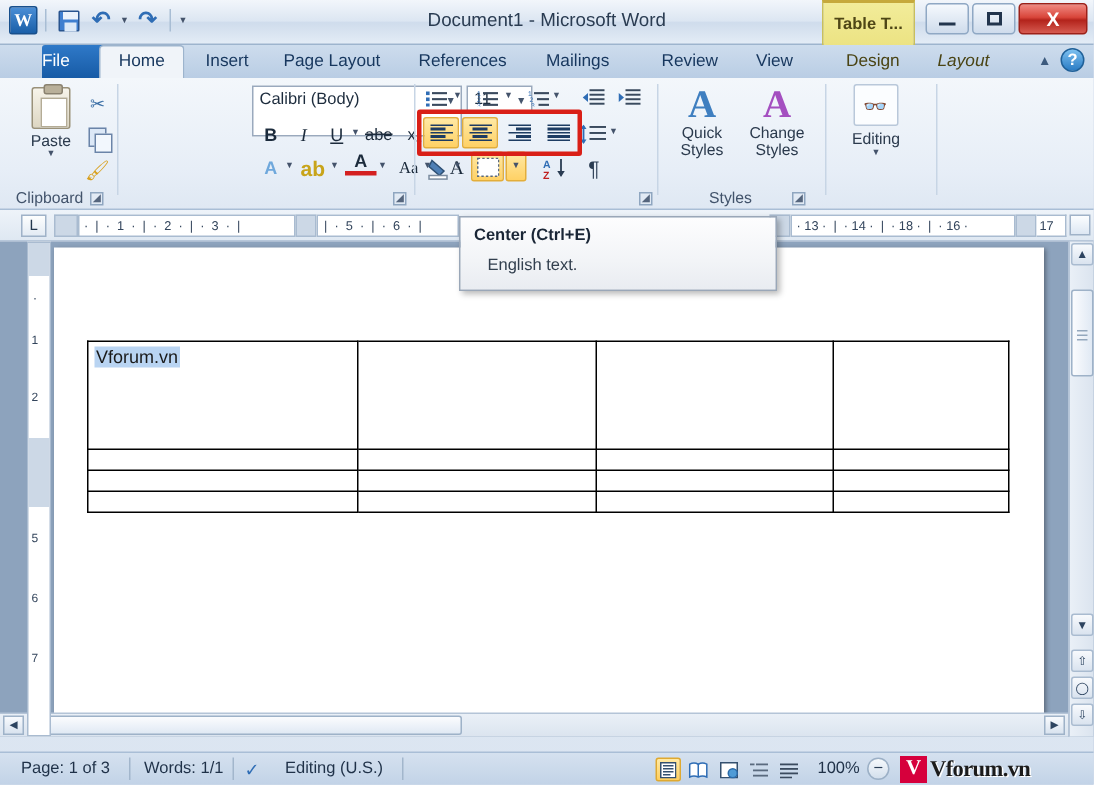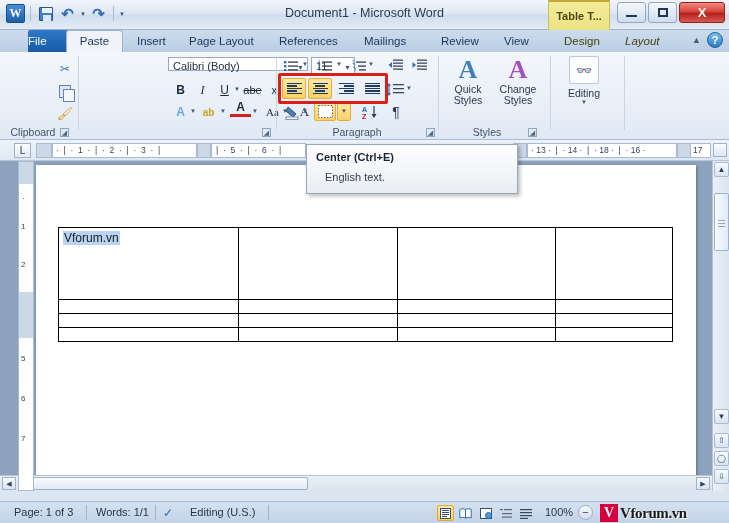--- a/index.html
+++ b/index.html
@@ -131,21 +131,21 @@
   .paste-lbl { font-size:10.5px;color:#2b3a4d;margin-top:2px;}
   .mini { position:absolute; width:20px;height:18px; display:flex;align-items:center;justify-content:center;}
   .scissor{font-size:12px;color:#3a6ea5;}
   .copyic{width:12px;height:13px;border:1px solid #6b84a8;background:#dce8f7;position:relative;}
   .copyic:after{content:"";position:absolute;left:3px;top:3px;width:10px;height:11px;
     border:1px solid #6b84a8;background:#f2f7fd;}
   .brush{font-size:13px;color:#d8a01e;}
 
   
   .fontname {
-    position:absolute; left:88px; top:5px; width:140px; height:14px;
+    position:absolute; left:88px; top:5px; width:140px; height:34px;
     background:#fff;border:1px solid #9aa9bd;font-size:11px;color:#1c2b3c;
     padding:2px 0 0 4px;
   }
   .fontsize {
     position:absolute; left:231px; top:5px; width:44px; height:19px;
     background:#fff;border:1px solid #9aa9bd;font-size:11px;color:#1c2b3c;
     padding:2px 0 0 4px;
   }
   .cbarr { position:absolute; right:3px; top:6px; font-size:7px;color:#46566d; }
   .fbtn {
@@ -330,38 +330,43 @@
       <div class="wb">
           <span class="maxsym"></span>
         </div>
       <div class="wb close">X</div>
     </div>
   </div>
 
   <div class="ctx-band"></div>
   <div class="tabstrip">
     <div class="tab file" style="left:4px;width:57px;">File</div>
-    <div class="tab active" style="left:66px;width:57px;text-align:center;padding:0;">Paste</div>
+    <div class="tab active" style="left:66px;width:57px;text-align:center;padding:0;">Home</div>
     <div class="tab" style="left:128px;">Insert</div>
     <div class="tab" style="left:270px;">References</div>
     <div class="tab" style="left:180px;">Page Layout</div>
     <div class="tab" style="left:355px;">Mailings</div>
     <div class="tab" style="left:432px;">Review</div>
     <div class="tab" style="left:495px;">View</div>
     <div class="tab ctx" style="left:555px;">Design</div>
     <div class="tab ctx" style="left:616px;font-style:italic;">Layout</div>
     <div class="helpicons">
       <span class="chev">▲</span>
       <span class="qmark">?</span>
     </div>
   </div>
 
   <div class="ribbon">
 
     <div class="group" style="left:0;width:78px;">
+      <div class="paste-btn">
+        <div class="clipicon"></div>
+        <div class="paste-lbl">Paste</div>
+        <span class="tinyarr">▼</span>
+      </div>
       <div class="mini" style="left:55px;top:8px;">
           <span class="scissor">✂</span>
         </div>
       <div class="mini" style="left:55px;top:30px;">
           <span class="copyic"></span>
         </div>
       <div class="mini" style="left:55px;top:52px;">
           <span class="brush">🖌</span>
         </div>
       <div class="glabel" style="left:-6px;">Clipboard</div>
@@ -383,21 +388,21 @@
       <div class="fbtn" style="left:112px;top:28px;font-style:italic;font-family:'Liberation Serif',serif;">I</div>
       <div class="fbtn" style="left:134px;top:28px;text-decoration:underline;">U</div>
       <span class="tinyarr" style="position:absolute;left:154px;top:34px;">▼</span>
       <div class="fbtn" style="left:162px;top:28px;text-decoration:line-through;font-size:11px;">abe</div>
       <div class="fbtn" style="left:186px;top:28px;font-size:11px;">x₂</div>
       <div class="fbtn" style="left:208px;top:28px;font-size:11px;">x²</div>
       <div class="fbtn" style="left:236px;top:28px;font-size:11px;color:#4a6party;color:#46617f;">✖</div>
 
       <div class="fbtn" style="left:90px;top:50px;color:#6fa8dc;font-weight:bold;">A</div>
       <span class="tinyarr" style="position:absolute;left:110px;top:56px;">▼</span>
-      <div class="fbtn" style="left:118px;top:50px;font-size:10px;color:#c8a41a;font-weight:bold;">ab</div>
+      <div class="fbtn" style="left:118px;top:50px;font-size:14px;color:#c8a41a;font-weight:bold;">ab</div>
       <span class="tinyarr" style="position:absolute;left:140px;top:56px;">▼</span>
       <div class="fbtn" style="left:150px;top:48px;font-weight:bold;border-bottom:3px solid #d42020;height:17px;">A</div>
       <span class="tinyarr" style="position:absolute;left:172px;top:56px;">▼</span>
       <div class="fbtn" style="left:182px;top:50px;font-size:11px;font-family:'Liberation Serif',serif;">Aa</div>
       <span class="tinyarr" style="position:absolute;left:202px;top:56px;">▼</span>
       <div class="fbtn" style="left:214px;top:50px;font-size:13px;font-family:'Liberation Serif',serif;">A</div>
       <div class="fbtn" style="left:238px;top:50px;font-size:10px;font-family:'Liberation Serif',serif;">A</div>
 
       <div class="dlg" style="left:182px;">◢</div>
     </div>
@@ -524,21 +529,20 @@
             <path d="M0 3 L2 0 L4 3 Z" fill="#2f6db5"></path>
             <path d="M0 10 L2 13 L4 10 Z" fill="#2f6db5"></path>
             <rect x="6" y="1" width="11" height="1.3" fill="#3a4a5e"></rect>
             <rect x="6" y="5" width="11" height="1.3" fill="#3a4a5e"></rect>
             <rect x="6" y="9" width="11" height="1.3" fill="#3a4a5e"></rect>
           </svg>
       </div>
       <span class="tinyarr" style="position:absolute;left:128px;top:33px;">▼</span>
       <div class="pbtn" style="left:107px;top:50px;font-size:14px;color:#2a3c52;">¶</div>
 
-      <div class="glabel" style="left:4px;width:150px;">Paragraph</div>
       <div class="dlg" style="left:148px;">◢</div>
     </div>
     <div class="group-sep" style="left:438px;"></div>
 
     <div class="group" style="left:440px;width:110px;">
       <div class="stylebtn" style="left:4px;">
         <span class="styleA" style="color:#3f7fc0;">A</span>
         <span>Quick</span>
         <span>Styles</span>
       </div>

